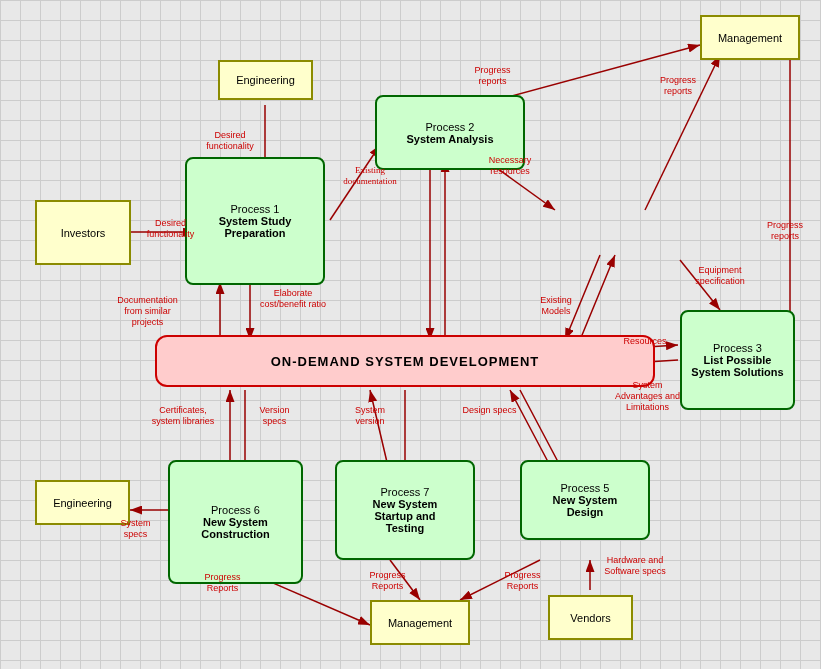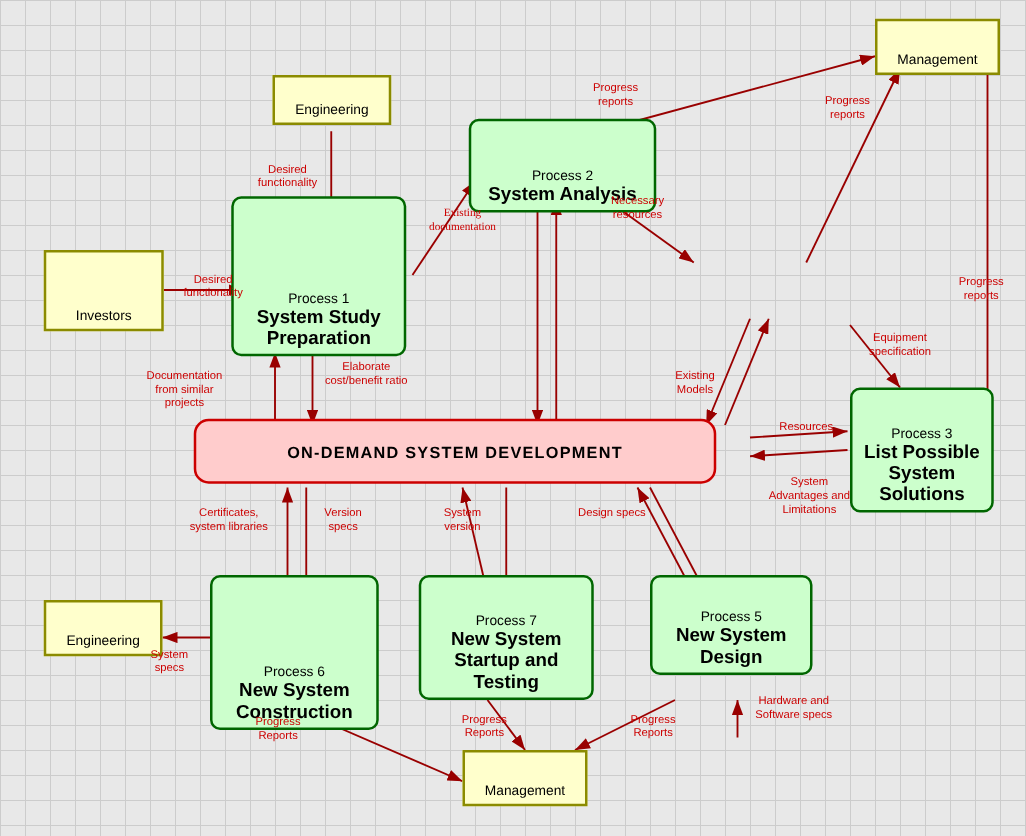--- a/index.html
+++ b/index.html
@@ -19,32 +19,32 @@
       background-size: 20px 20px;
       overflow: hidden;
     }
     .box {
       position: absolute;
       border: 2px solid #8b8b00;
       background-color: #ffffcc;
       text-align: center;
       display: flex;
       flex-direction: column;
-      justify-content: flex-end;
+      justify-content: center;
       align-items: center;
       padding: 4px;
     }
     .box.green {
       background-color: #ccffcc;
       border: 2px solid #006600;
       border-radius: 8px;
     }
     .box .main-label {
       font-weight: bold;
-      font-size: 15px;
+      font-size: 11px;
       color: #000;
     }
     .center-bar {
       position: absolute;
       background-color: #ffcccc;
       border: 2px solid #cc0000;
       border-radius: 12px;
       display: flex;
       justify-content: center;
       align-items: center;
@@ -165,21 +165,21 @@
     <span class="main-label">System Analysis</span>
   </div>
 
   <div class="box green" style="left:680px; top:310px; width:115px; height:100px;">
     <span class="process-label">Process 3</span>
     <span class="main-label" style="white-space:pre-line;">List Possible
 System Solutions</span>
   </div>
 
 
-  <div class="center-bar" style="left:155px; top:335px; width:418px; height:52px;">
+  <div class="center-bar" style="left:155px; top:335px; width:500px; height:52px;">
     <span>ON-DEMAND SYSTEM DEVELOPMENT</span>
   </div>
 
   <div class="box green" style="left:520px; top:460px; width:130px; height:80px;">
     <span class="process-label">Process 5</span>
     <span class="main-label" style="white-space:pre-line;">New System
 Design</span>
   </div>
 
   <div class="box green" style="left:168px; top:460px; width:135px; height:124px;">
@@ -196,20 +196,23 @@
   </div>
 
   <div class="box" style="left:35px; top:480px; width:95px; height:45px;">
     <span>Engineering</span>
   </div>
 
   <div class="box" style="left:370px; top:600px; width:100px; height:45px;">
     <span>Management</span>
   </div>
 
+  <div class="box" style="left:548px; top:595px; width:85px; height:45px;">
+    <span>Vendors</span>
+  </div>
 
   <div class="label" style="left:195px; top:130px; width:70px;">Desired
 functionality</div>
 
   <div class="label" style="left:133px; top:218px; width:75px;">Desired functionality</div>
 
   <div class="label" style="left:335px; top:165px; width:70px;font-family:Liberation Serif, serif;">Existing
 documentation</div>
 
   <div class="label" style="left:475px; top:155px; width:70px;">Necessary

